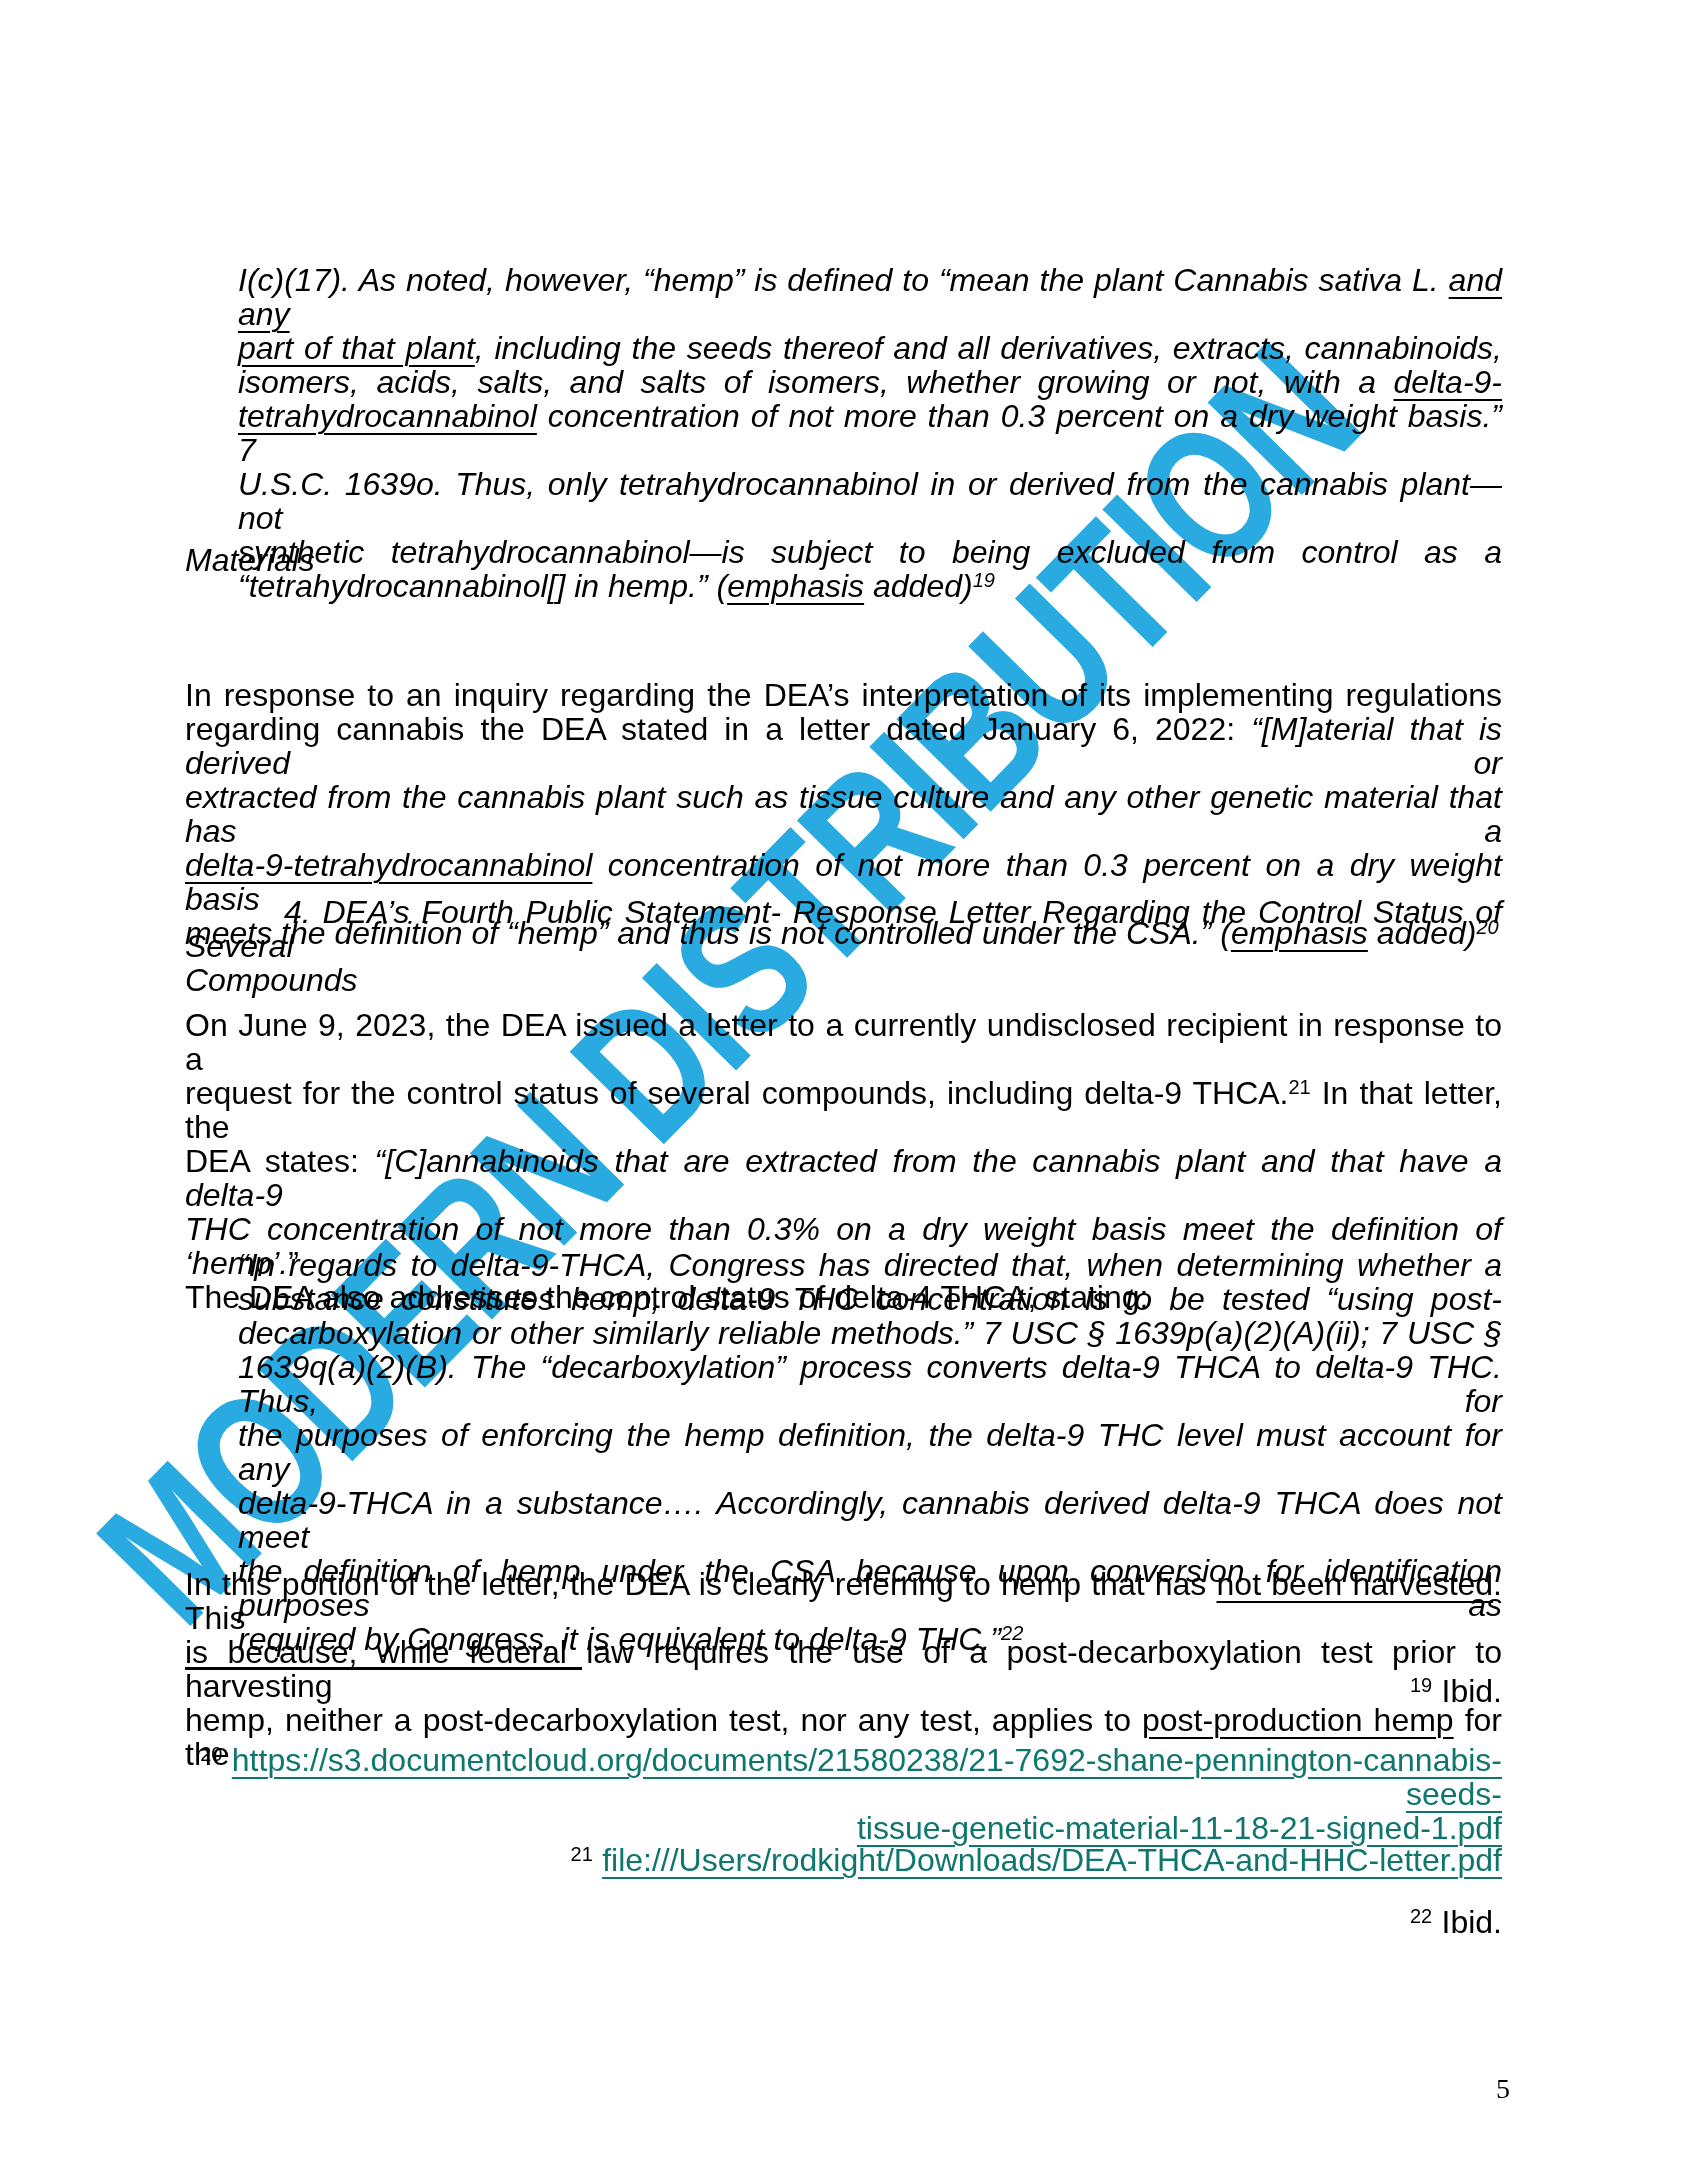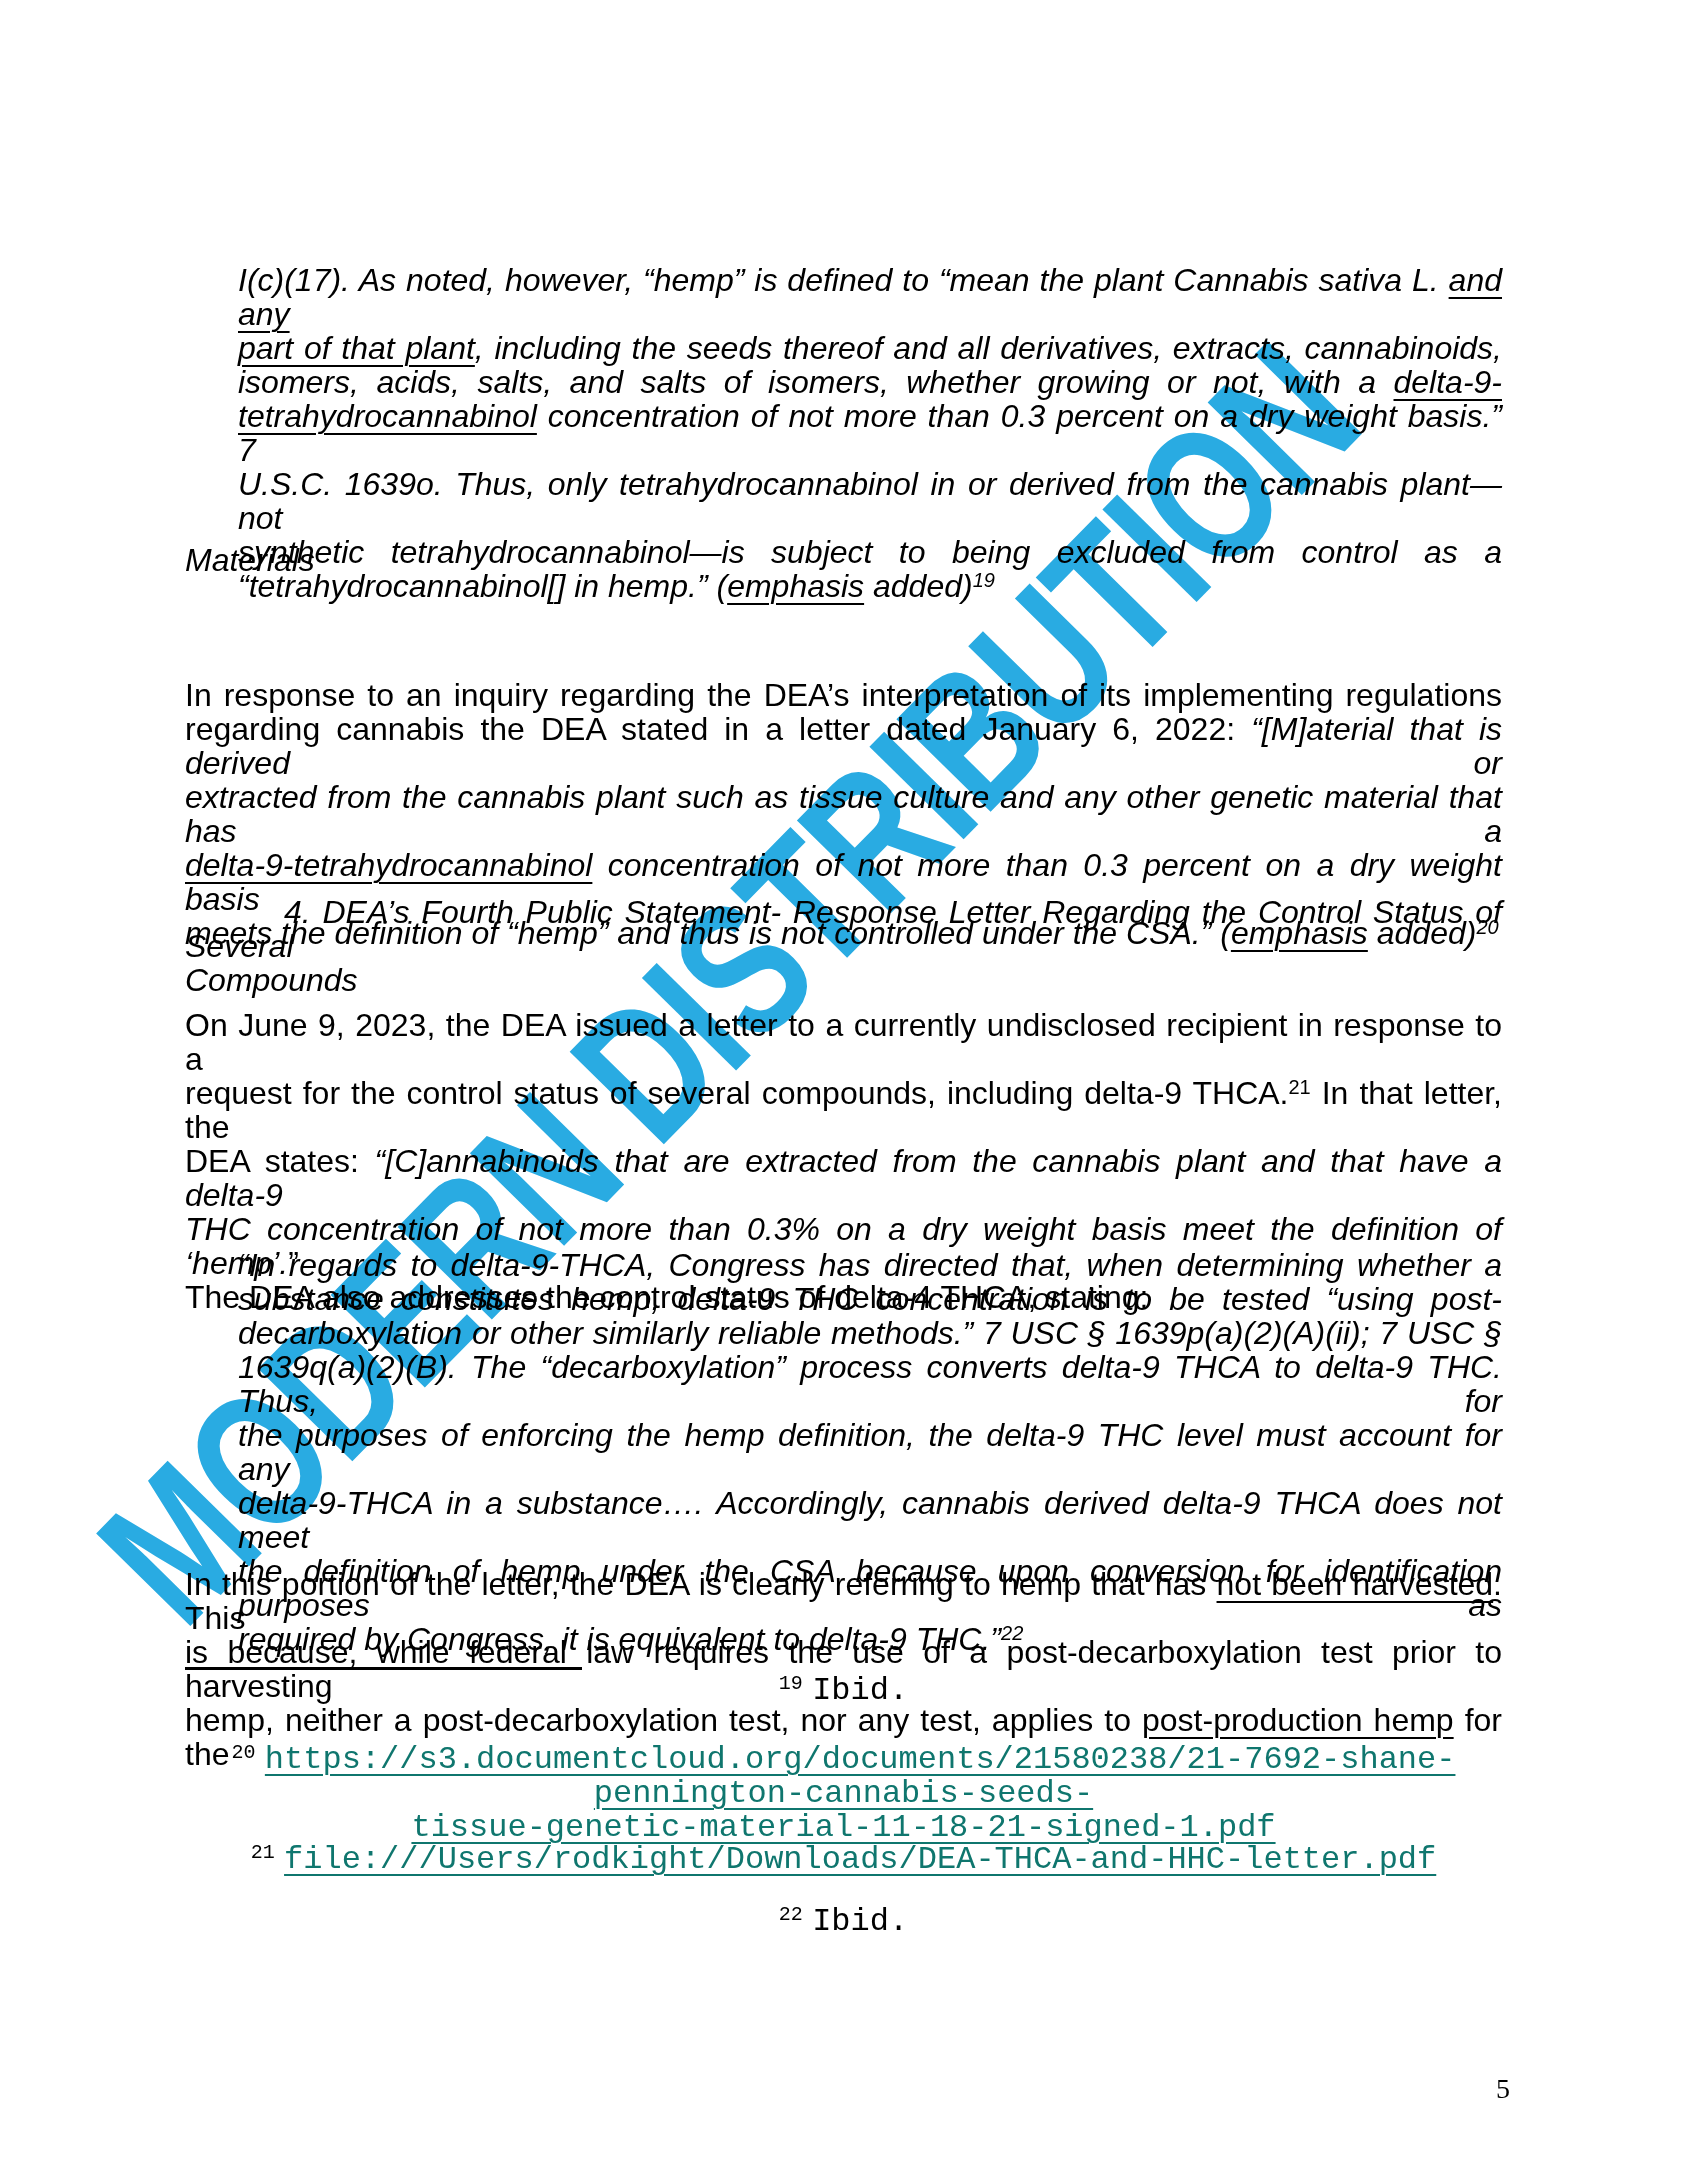--- a/index.html
+++ b/index.html
@@ -7,21 +7,21 @@
         font-family:"Liberation Sans",sans-serif;font-size:32px;color:#000;overflow:hidden;}
   .blk{position:absolute;z-index:1;}
   .w1{left:185px;width:1317px;}
   .w2{left:238px;width:1264px;}
   .it{font-style:italic;}
   .ln{line-height:34px;text-align:justify;text-align-last:justify;}
   .ln.last{text-align:justify;text-align-last:left;}
   .ind{text-indent:99px;}
   .u{text-decoration:underline;text-decoration-thickness:2px;text-underline-offset:6px;}
   .sup{font-size:20px;position:relative;top:-0.5em;line-height:0;}
-  .fnline{line-height:34px;text-align:center;font-family:Liberation Mono, monospace;}
+  .fnline{line-height:34px;text-align:right;}
   .fngap{margin-left:9.3px;}
   .sep{position:absolute;left:185px;top:1667px;width:397px;height:2.6px;background:#000;z-index:1;}
   .wm{position:absolute;left:205px;top:1462px;z-index:0;font-weight:bold;font-size:192px;
       line-height:192px;white-space:nowrap;color:#29ABE2;transform-origin:0 100%;
       transform:rotate(-45.5deg) scaleX(0.76);letter-spacing:-2.6px;}
   .pageno{position:absolute;right:177px;top:2072px;font-family:"Liberation Serif",serif;
           font-size:28px;line-height:34px;z-index:1;}
   a.doclink{color:#0f766e;}
 </style>
 </head>

